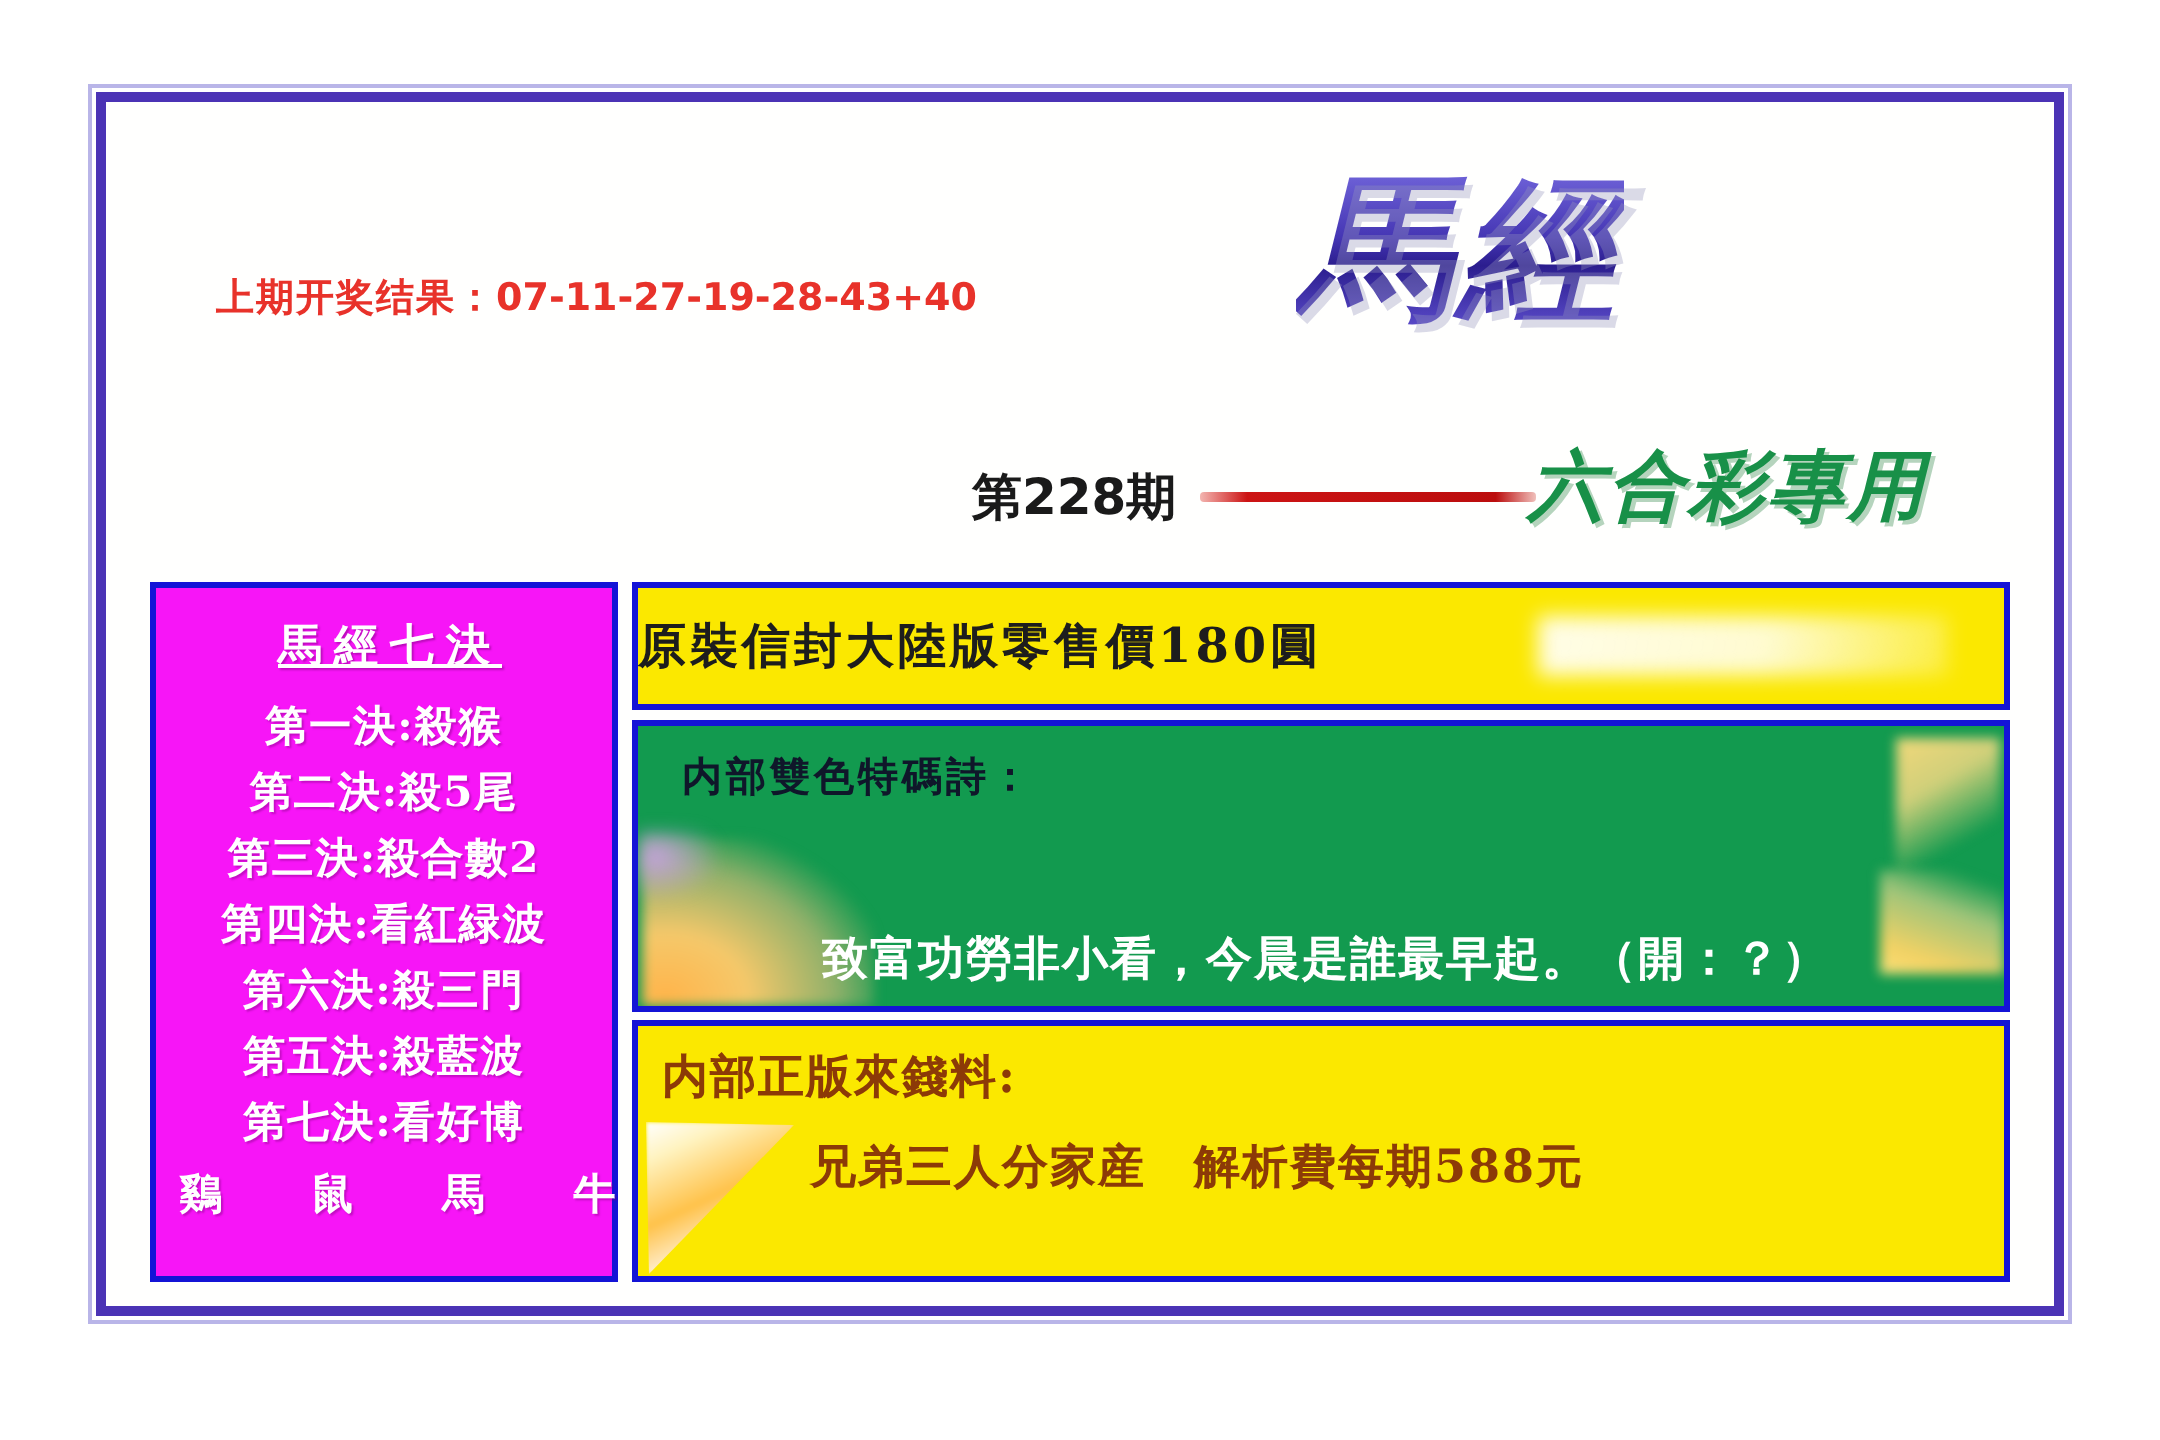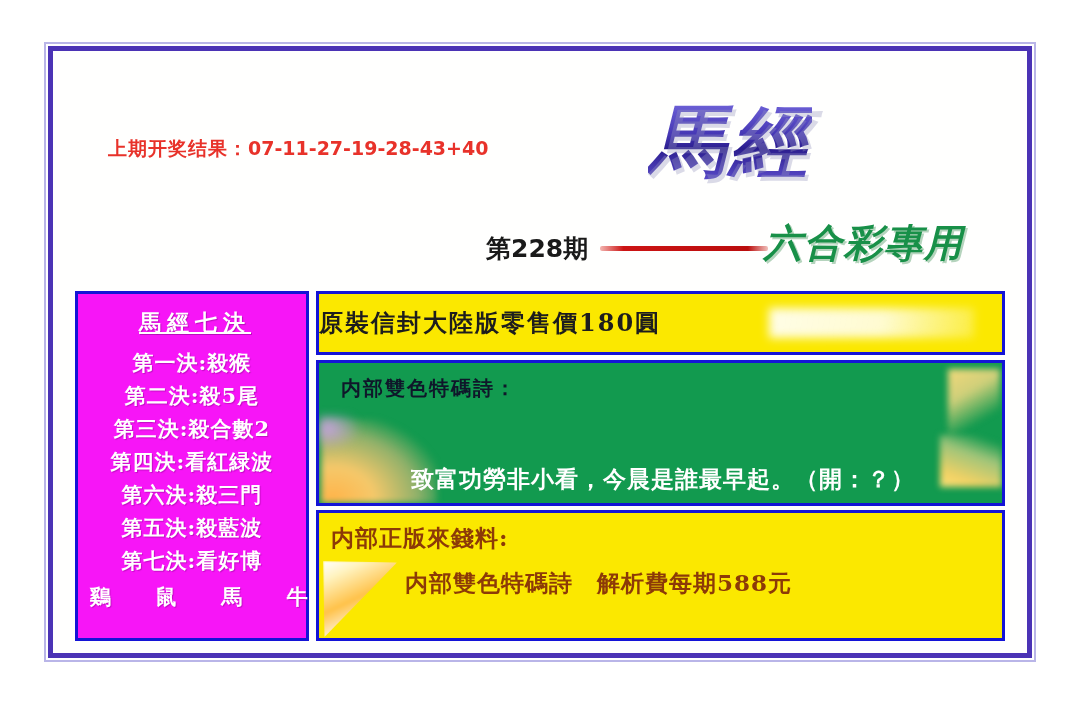--- a/index.html
+++ b/index.html
@@ -76,21 +76,20 @@
     font-style: italic;
     letter-spacing: 4px;
     background: linear-gradient(180deg, #6f63d8 0%, #4536b4 42%, #2b1d8e 60%, #5a4bc9 100%);
     -webkit-background-clip: text;
     background-clip: text;
     color: transparent;
     -webkit-text-fill-color: transparent;
     text-shadow: 3px 4px 0 rgba(150,150,190,0.35);
     line-height: 1;
     white-space: nowrap;
-    margin-top: 16px;
   }
   #issue-no {
     position: absolute;
     left: 438px;
     top: 186px;
     font-family: "DejaVu Sans", sans-serif;
     font-size: 25px;
     font-weight: bold;
     color: #1a1a1a;
     white-space: nowrap;
@@ -392,18 +391,18 @@
         <div class="blob-left2"></div>
         <div class="blob-right"></div>
         <div class="blob-right2"></div>
         <div class="poem-label">内部雙色特碼詩：</div>
         <div class="poem-line">致富功勞非小看，今晨是誰最早起。（開：？）</div>
       </div>
 
       <div class="panel" id="material-panel">
         <div class="tri"></div>
         <div class="mat-label">内部正版來錢料:</div>
-        <div class="mat-line">内部雙色特碼詩　解析費每期588元</div>
+        <div class="mat-line">兄弟三人分家産　解析費每期588元</div>
       </div>
 
     </div>
   </div>
 </div>
 
 </body></html>

